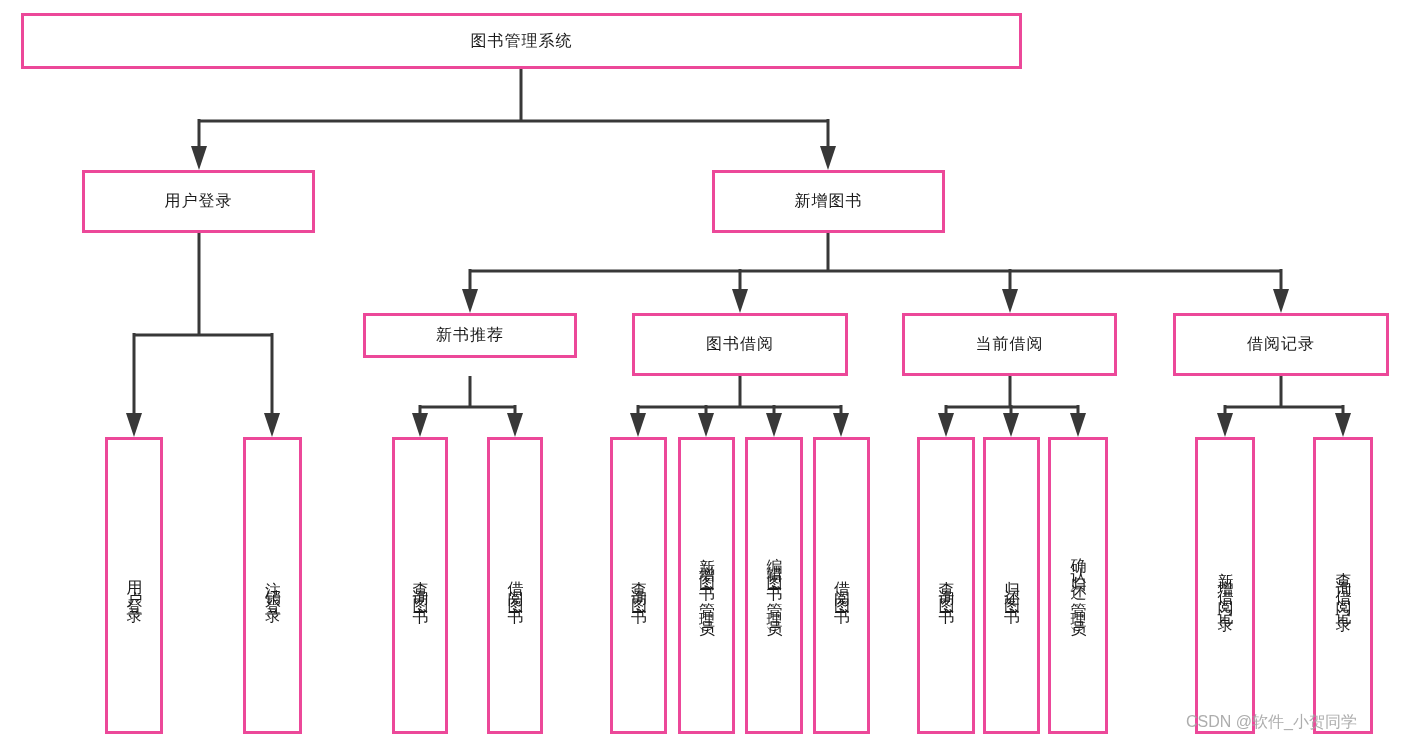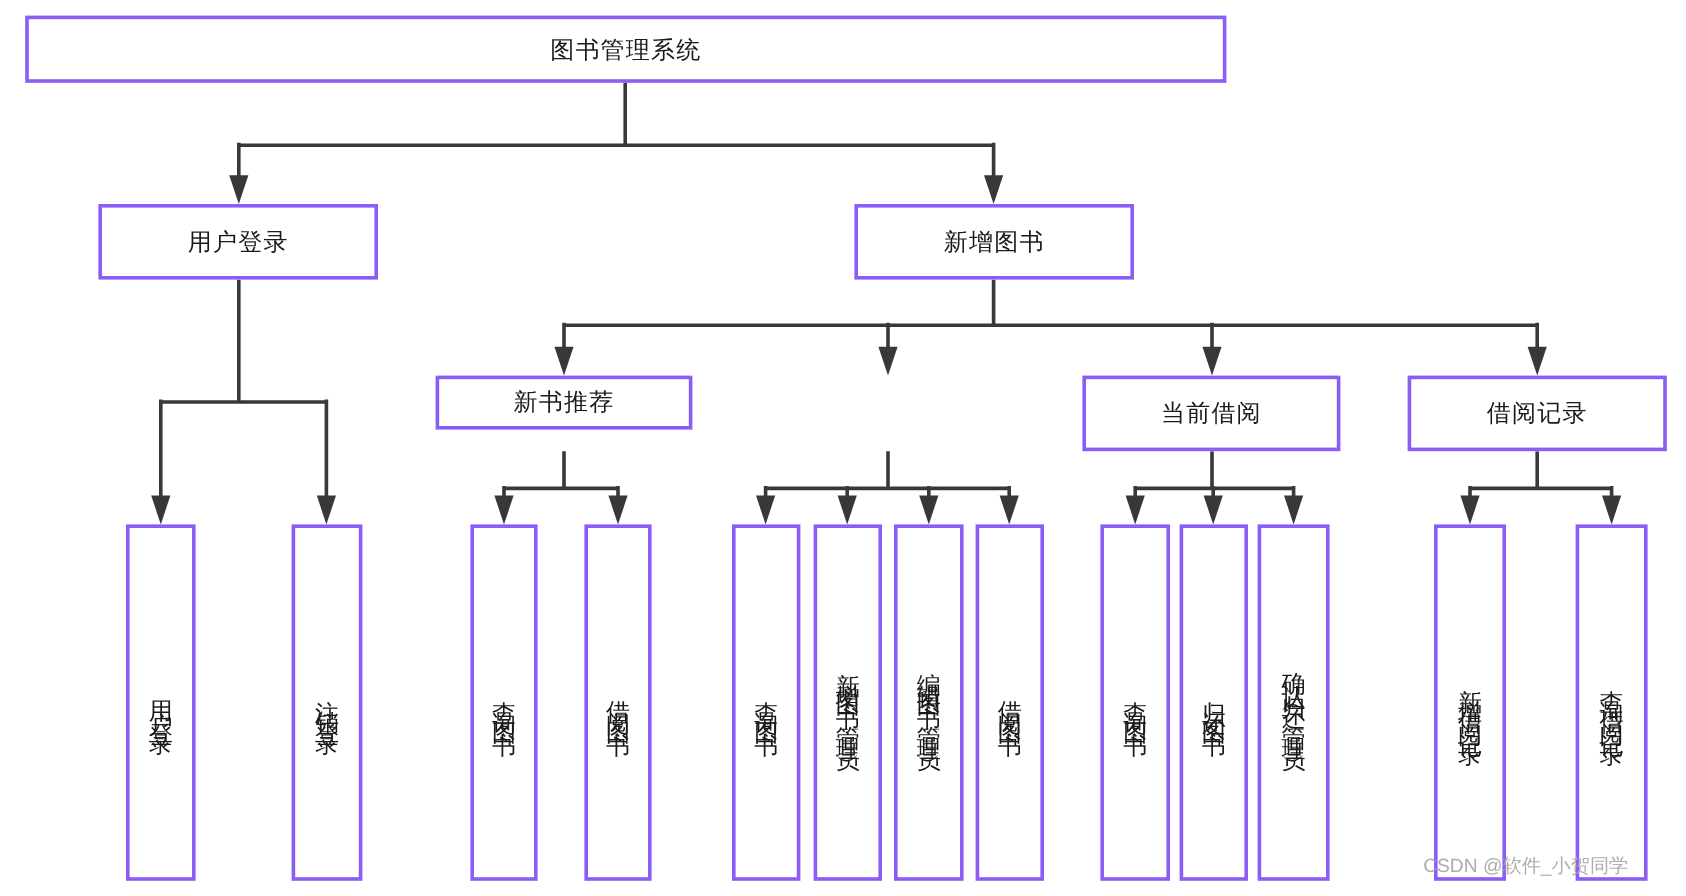--- a/index.html
+++ b/index.html
@@ -8,26 +8,26 @@
     width:1405px;height:747px;
     background:#ffffff;
     font-family:"Liberation Sans", sans-serif;
     overflow:hidden;
   }
   .wires{position:absolute;left:0;top:0;z-index:1;}
   .node{
     position:absolute;
     box-sizing:border-box;
     background:#ffffff;
-    border:3px solid #8b5cf6;
+    border:3px solid #ec4899;
     display:flex;
     align-items:center;
     justify-content:center;
     color:#1a1a1a;
-    font-size:20px;
+    font-size:16px;
     letter-spacing:1px;
     z-index:2;
   }
   .node.vert span{
     writing-mode:vertical-rl;
     text-orientation:mixed;
     letter-spacing:9px;
     white-space:nowrap;
   }
   .watermark{
@@ -104,20 +104,23 @@
   <div class="node vert" style="left:105px;top:437px;width:58px;height:297px;">
     <span>用户登录</span>
   </div>
   <div class="node vert" style="left:243px;top:437px;width:59px;height:297px;">
     <span>注销登录</span>
   </div>
 
   <div class="node" style="left:363px;top:313px;width:214px;height:45px;">
     <span>新书推荐</span>
   </div>
+  <div class="node" style="left:632px;top:313px;width:216px;height:63px;">
+    <span>图书借阅</span>
+  </div>
   <div class="node" style="left:1173px;top:313px;width:216px;height:63px;">
     <span>借阅记录</span>
   </div>
   <div class="node" style="left:902px;top:313px;width:215px;height:63px;">
     <span>当前借阅</span>
   </div>
 
   <div class="node vert" style="left:392px;top:437px;width:56px;height:297px;">
     <span>查询图书</span>
   </div>

